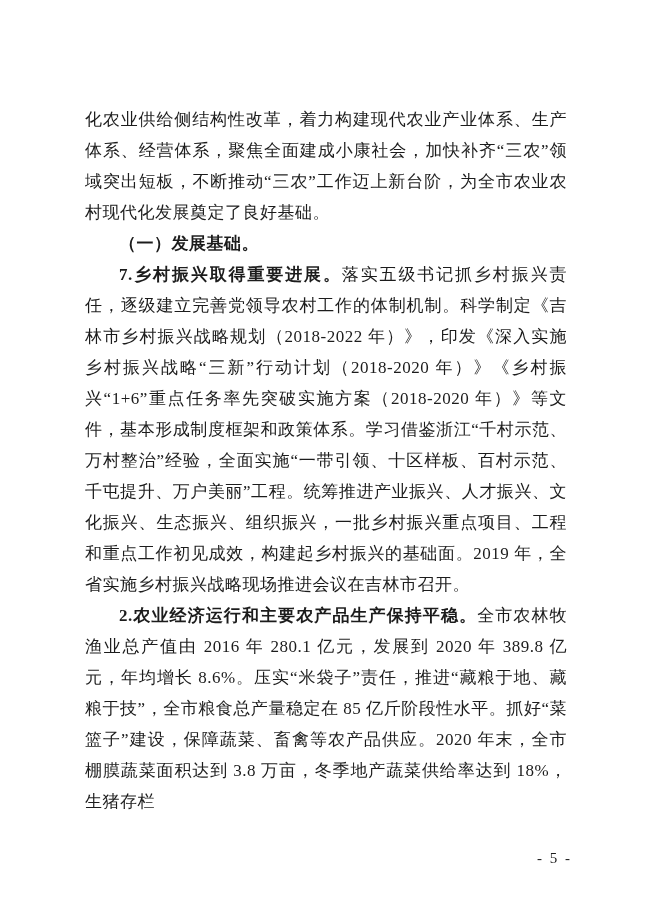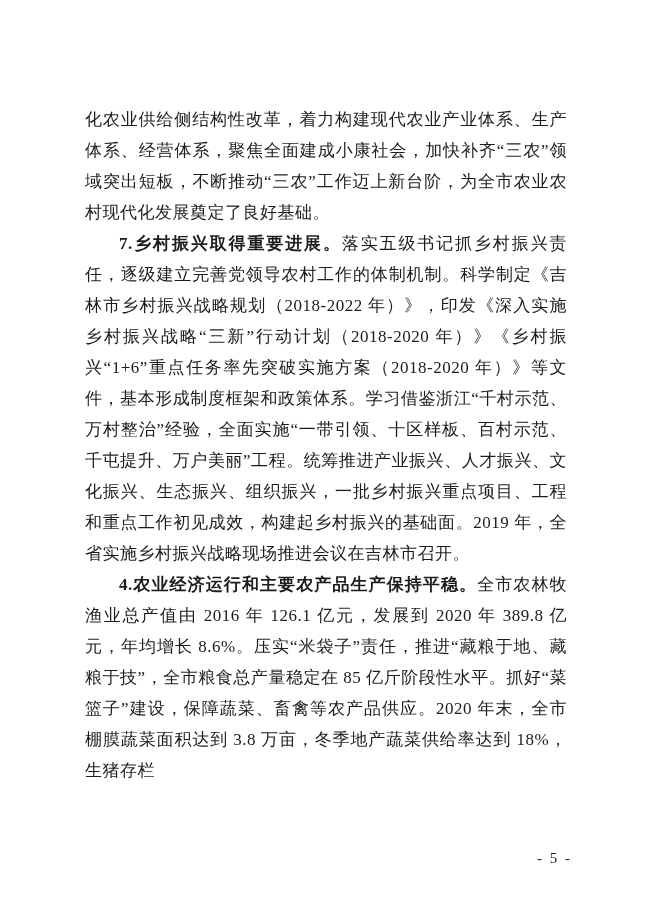--- a/index.html
+++ b/index.html
@@ -49,21 +49,22 @@
   }
 </style>
 </head>
 <body>
 
 <div class="page">
   <div class="content">
 
     <p class="para"><span>化农业供给侧结构性改革，着力构建现代农业产业体系、生产体系、经营体系，聚焦全面建成小康社会，加快补齐“三农”领域突出短板，不断推动“三农”工作迈上新台阶，为全市农业农村现代化发展奠定了良好基础。</span></p>
 
+    <p class="para indent"><span class="lead">（一）发展基础。</span></p>
 
     <p class="para indent"><span class="lead">7.乡村振兴取得重要进展。</span><span>落实五级书记抓乡村振兴责任，逐级建立完善党领导农村工作的体制机制。科学制定《吉林市乡村振兴战略规划（2018-2022 年）》，印发《深入实施乡村振兴战略“三新”行动计划（2018-2020 年）》《乡村振兴“1+6”重点任务率先突破实施方案（2018-2020 年）》等文件，基本形成制度框架和政策体系。学习借鉴浙江“千村示范、万村整治”经验，全面实施“一带引领、十区样板、百村示范、千屯提升、万户美丽”工程。统筹推进产业振兴、人才振兴、文化振兴、生态振兴、组织振兴，一批乡村振兴重点项目、工程和重点工作初见成效，构建起乡村振兴的基础面。2019 年，全省实施乡村振兴战略现场推进会议在吉林市召开。</span></p>
 
-    <p class="para indent"><span class="lead">4.农业经济运行和主要农产品生产保持平稳。</span><span>全市农林牧渔业总产值由 2016 年 126.1 亿元，发展到 2020 年 389.8 亿元，年均增长 8.6%。压实“米袋子”责任，推进“藏粮于地、藏粮于技”，全市粮食总产量稳定在 85 亿斤阶段性水平。抓好“菜篮子”建设，保障蔬菜、畜禽等农产品供应。2020 年末，全市棚膜蔬菜面积达到 3.8 万亩，冬季地产蔬菜供给率达到 18%，生猪存栏</span></p>
+    <p class="para indent"><span class="lead">2.农业经济运行和主要农产品生产保持平稳。</span><span>全市农林牧渔业总产值由 2016 年 280.1 亿元，发展到 2020 年 389.8 亿元，年均增长 8.6%。压实“米袋子”责任，推进“藏粮于地、藏粮于技”，全市粮食总产量稳定在 85 亿斤阶段性水平。抓好“菜篮子”建设，保障蔬菜、畜禽等农产品供应。2020 年末，全市棚膜蔬菜面积达到 3.8 万亩，冬季地产蔬菜供给率达到 18%，生猪存栏</span></p>
 
   </div>
 
   <div class="page-number">- 5 -</div>
 </div>
 
 </body></html>

